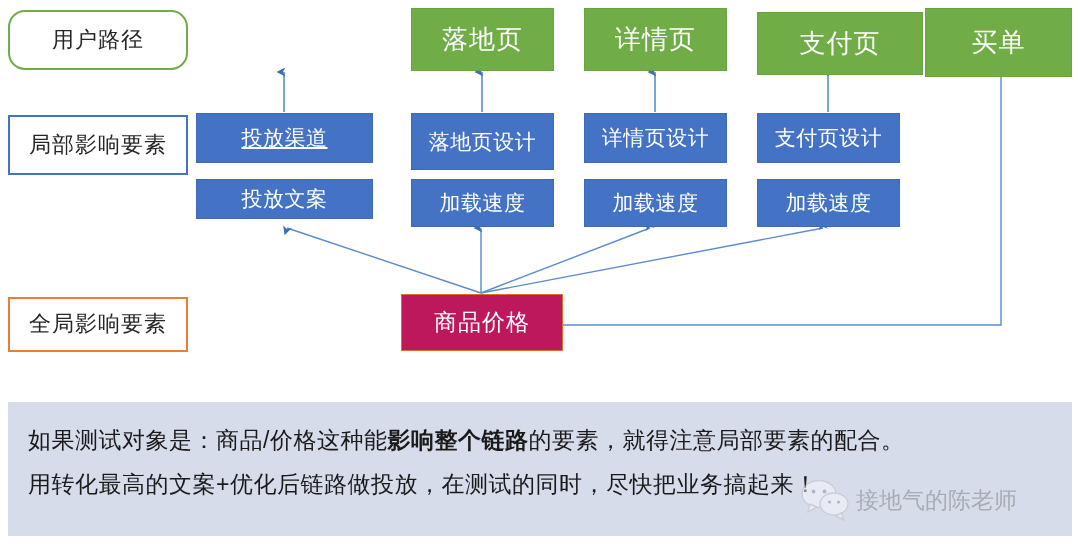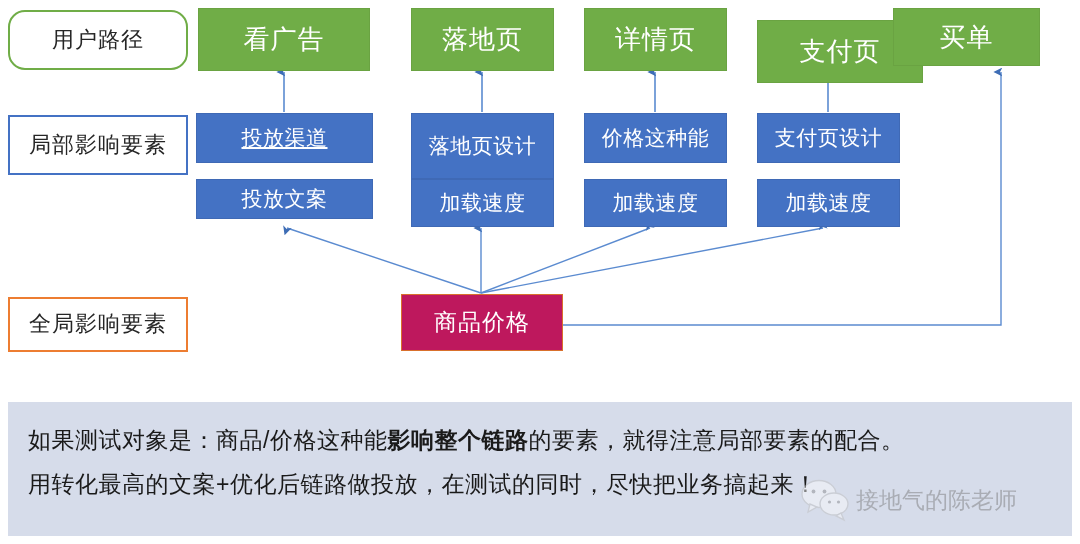--- a/index.html
+++ b/index.html
@@ -151,44 +151,41 @@
   </div>
 
   <div class="node legend-box blue-edge" style="left:8px; top:115px; width:180px; height:60px;">
     <span>局部影响要素</span>
   </div>
 
   <div class="node legend-box orange-edge" style="left:8px; top:297px; width:180px; height:55px;">
     <span>全局影响要素</span>
   </div>
 
-  <div class="node stage" style="left:198px; top:8px; width:172px; height:63px;">
-    <span>看广告</span>
-  </div>
   <div class="node stage" style="left:411px; top:8px; width:143px; height:63px;">
     <span>落地页</span>
   </div>
   <div class="node stage" style="left:584px; top:8px; width:143px; height:63px;">
     <span>详情页</span>
   </div>
-  <div class="node stage" style="left:757px; top:20px; width:166px; height:63px;">
+  <div class="node stage" style="left:757px; top:12px; width:166px; height:63px;">
     <span>支付页</span>
   </div>
-  <div class="node stage" style="left:893px; top:8px; width:147px; height:58px;">
+  <div class="node stage" style="left:925px; top:8px; width:147px; height:69px;">
     <span>买单</span>
   </div>
 
   <div class="node factor" style="left:196px; top:113px; width:177px; height:50px;text-decoration:underline;">
     <span>投放渠道</span>
   </div>
-  <div class="node factor" style="left:411px; top:113px; width:143px; height:66px;">
+  <div class="node factor" style="left:411px; top:113px; width:143px; height:57px;">
     <span>落地页设计</span>
   </div>
   <div class="node factor" style="left:584px; top:113px; width:143px; height:50px;">
-    <span>价格这种能</span>
+    <span>详情页设计</span>
   </div>
   <div class="node factor" style="left:757px; top:113px; width:143px; height:50px;">
     <span>支付页设计</span>
   </div>
 
   <div class="node factor" style="left:196px; top:179px; width:177px; height:40px;">
     <span>投放文案</span>
   </div>
   <div class="node factor" style="left:411px; top:179px; width:143px; height:48px;">
     <span>加载速度</span>

